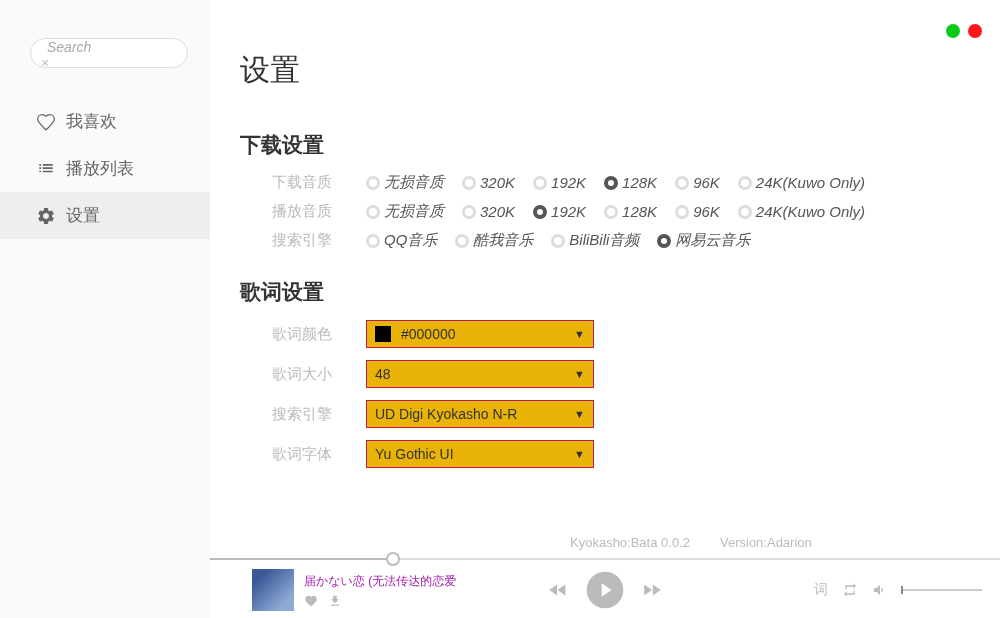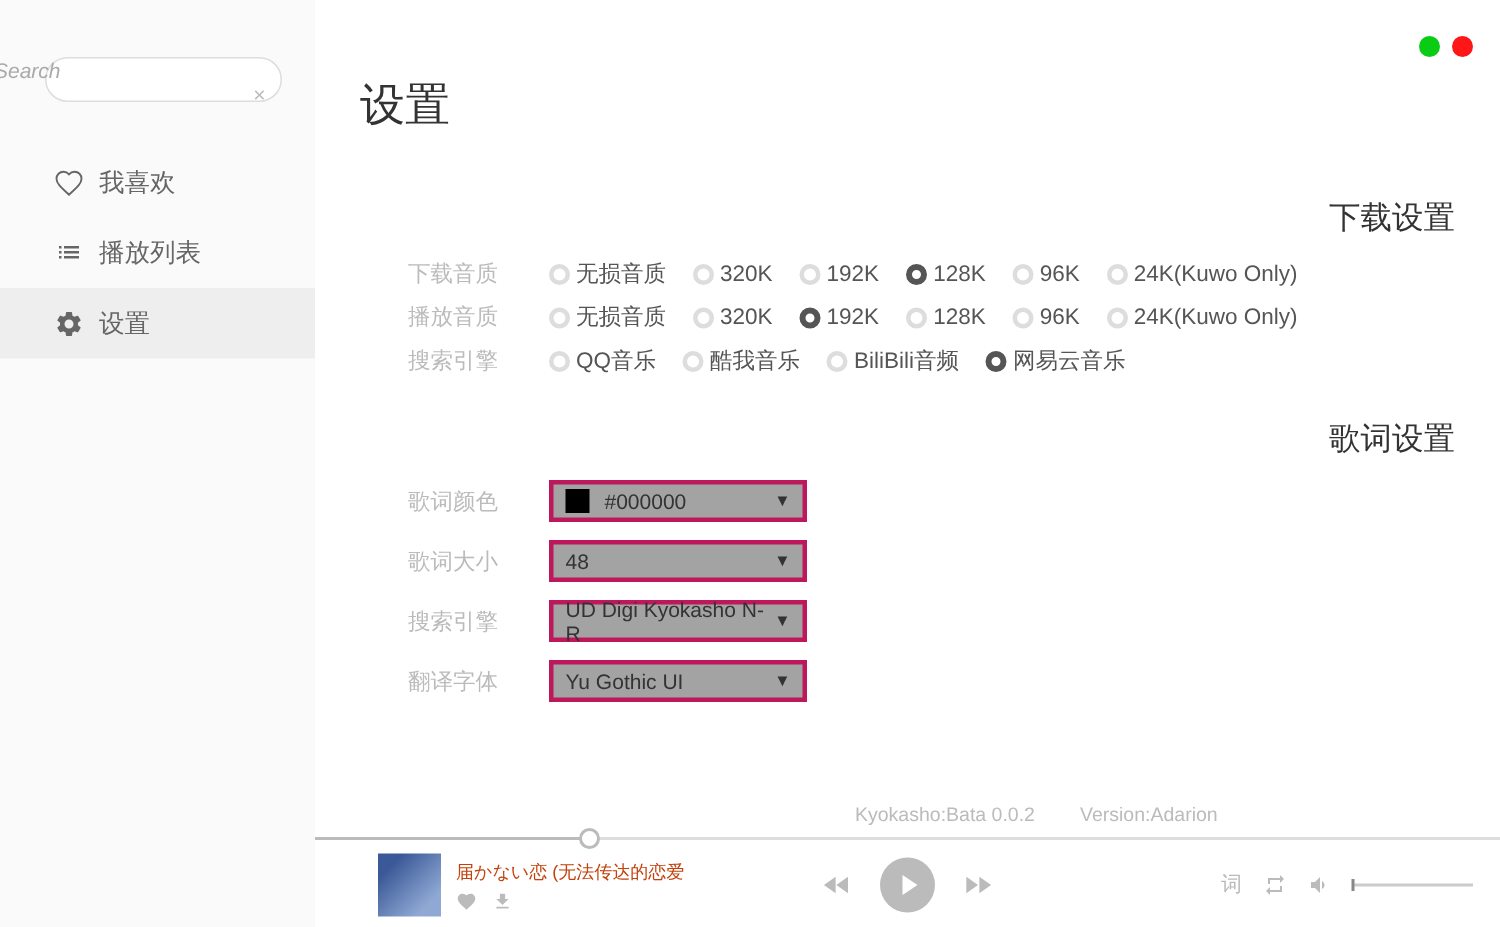--- a/index.html
+++ b/index.html
@@ -24,21 +24,21 @@
       background: #fafafa;
       padding-top: 38px;
     }
     .search-box {
       margin: 0 22px 30px 30px;
       background: #fff;
       border: 1px solid #ddd;
       border-radius: 15px;
       height: 30px;
       display: flex;
-      align-items: flex-end;
+      align-items: flex-start;
       padding: 0 10px;
       position: relative;
       flex-direction: column;
     }
     .search-box svg {
       width: 14px;
       height: 14px;
       fill: #888;
     }
     .search-box input {
@@ -100,23 +100,22 @@
     .dot.red { background: #ff1616; }
     .page-title {
       font-size: 30px;
       color: #333;
       font-weight: 500;
       margin-bottom: 40px;
     }
     .section-title {
       font-size: 21px;
       color: #333;
-      font-weight: 400;
+      font-weight: 700;
       margin-bottom: 14px;
-      text-align: right;
     }
     .setting-row {
       display: flex;
       align-items: center;
       margin-bottom: 10px;
     }
     .setting-label {
       width: 94px;
       font-size: 15px;
       color: #bbb;
@@ -125,47 +124,48 @@
     .radio-group {
       display: flex;
       gap: 18px;
       align-items: center;
     }
     .radio-item {
       display: flex;
       align-items: center;
       gap: 4px;
       cursor: pointer;
+      font-style: italic;
     }
     .radio-circle {
       width: 14px;
       height: 14px;
       border-radius: 50%;
       border: 3px solid #ddd;
       background: #fff;
     }
     .radio-circle.selected {
       border: 4px solid #555;
     }
     .radio-text {
       font-size: 15px;
       color: #555;
     }
     .section2 {
       margin-top: 28px;
     }
     .select-box {
-      width: 172px;
+      width: 228px;
       height: 28px;
-      border: 3px solid #be185d;
+      border: 1px solid #be185d;
       display: flex;
       align-items: center;
       padding: 0 8px;
       position: relative;
-      background: #a3a3a3;
+      background: #eab308;
       cursor: pointer;
     }
     .color-swatch {
       width: 16px;
       height: 16px;
       background: #000;
       margin-right: 10px;
     }
     .select-text {
       font-size: 14px;
@@ -233,21 +233,21 @@
       background: linear-gradient(135deg, #3b5998 20%, #8fa9d4 80%);
       position: relative;
     }
     .song-info {
       display: flex;
       flex-direction: column;
       gap: 4px;
     }
     .song-title {
       font-size: 12px;
-      color: #c2410c;
+      color: #a21caf;
     }
     .song-actions {
       display: flex;
       gap: 10px;
     }
     .song-actions svg {
       width: 14px;
       height: 14px;
       fill: #bbb;
       cursor: pointer;
@@ -451,21 +451,21 @@
 
     <div class="setting-row sel">
       <div class="setting-label">搜索引擎</div>
       <div class="select-box">
         <span class="select-text">UD Digi Kyokasho N-R</span>
         <span class="select-arrow">▼</span>
       </div>
     </div>
 
     <div class="setting-row sel">
-      <div class="setting-label">翻译字体</div>
+      <div class="setting-label">歌词字体</div>
       <div class="select-box">
         <span class="select-text">Yu Gothic UI</span>
         <span class="select-arrow">▼</span>
       </div>
     </div>
   </div>
 </div>
 
 <div class="footer-info">
   <span>Kyokasho:Bata 0.0.2</span>

